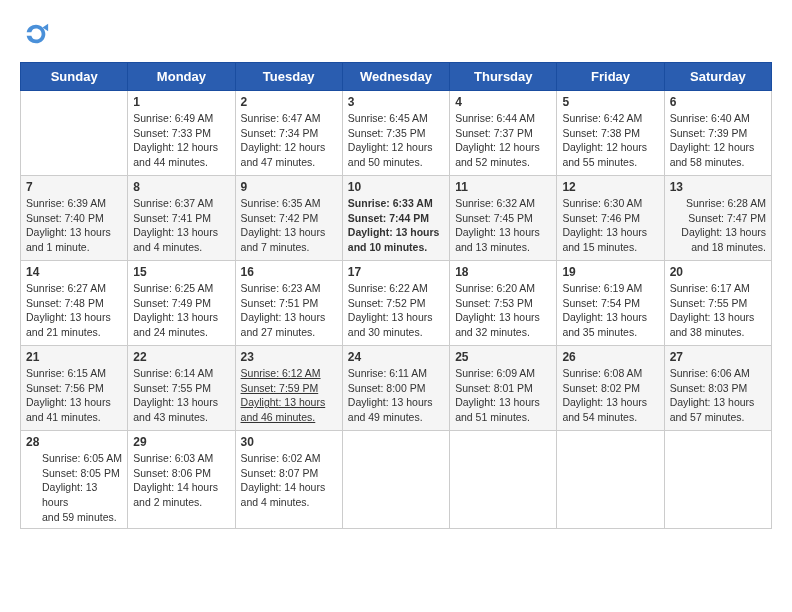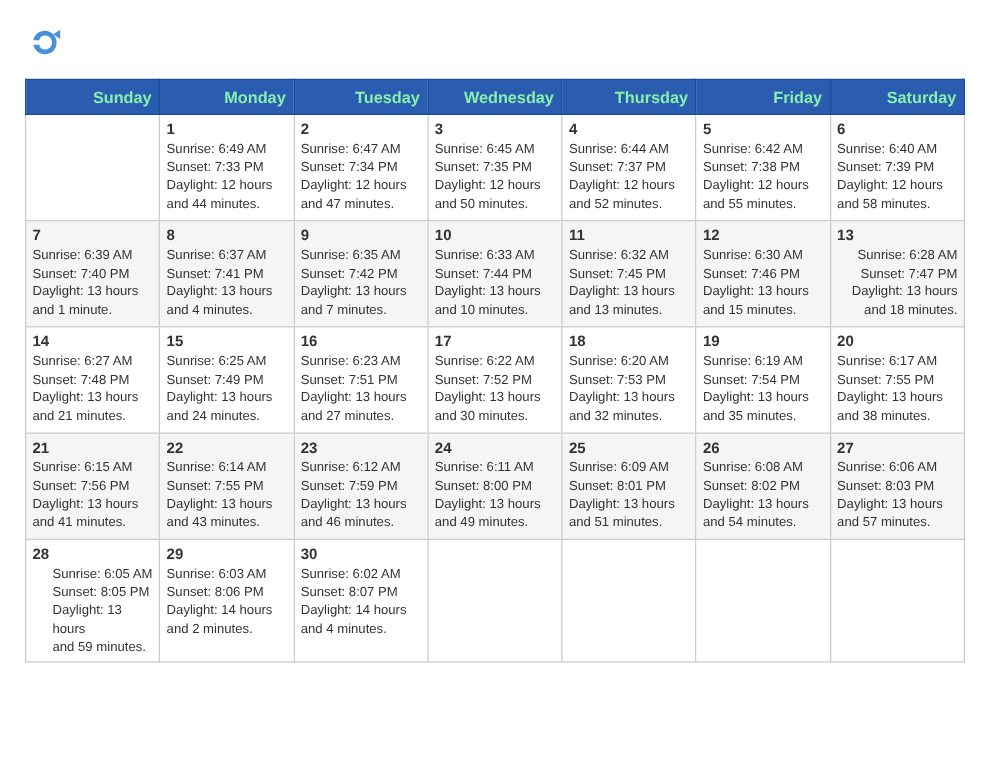--- a/index.html
+++ b/index.html
@@ -46,22 +46,22 @@
       font-size: 16px;
       color: #333;
     }
     table {
       width: 100%;
       border-collapse: collapse;
       table-layout: fixed;
     }
     th {
       background-color: #2a5db0;
-      color: #86efac;
-      text-align: right;
+      color: #ffffff;
+      text-align: center;
       padding: 6px 6px;
       font-size: 13px;
       border: 1px solid #1a4da0;
     }
     td {
       vertical-align: top;
       border: 1px solid #ccc;
       padding: 4px 5px;
       font-size: 10.5px;
       color: #333;
@@ -183,21 +183,21 @@
         </td>
         <td>
           <div class="day-num">9</div>
           <div class="day-info" style="white-space: pre-line;">Sunrise: 6:35 AM
 Sunset: 7:42 PM
 Daylight: 13 hours
 and 7 minutes.</div>
         </td>
         <td>
           <div class="day-num">10</div>
-          <div class="day-info" style="white-space: pre-line;">Sunrise: 6:33 AM
+          <div class="day-info" style="white-space: pre-line; font-weight: bold;">Sunrise: 6:33 AM
 Sunset: 7:44 PM
 Daylight: 13 hours
 and 10 minutes.</div>
         </td>
         <td>
           <div class="day-num">11</div>
           <div class="day-info" style="white-space: pre-line;">Sunrise: 6:32 AM
 Sunset: 7:45 PM
 Daylight: 13 hours
 and 13 minutes.</div>
@@ -278,21 +278,21 @@
         </td>
         <td>
           <div class="day-num">22</div>
           <div class="day-info" style="white-space: pre-line;">Sunrise: 6:14 AM
 Sunset: 7:55 PM
 Daylight: 13 hours
 and 43 minutes.</div>
         </td>
         <td>
           <div class="day-num">23</div>
-          <div class="day-info" style="white-space: pre-line;">Sunrise: 6:12 AM
+          <div class="day-info" style="white-space: pre-line; text-decoration: underline;">Sunrise: 6:12 AM
 Sunset: 7:59 PM
 Daylight: 13 hours
 and 46 minutes.</div>
         </td>
         <td>
           <div class="day-num">24</div>
           <div class="day-info" style="white-space: pre-line;">Sunrise: 6:11 AM
 Sunset: 8:00 PM
 Daylight: 13 hours
 and 49 minutes.</div>

